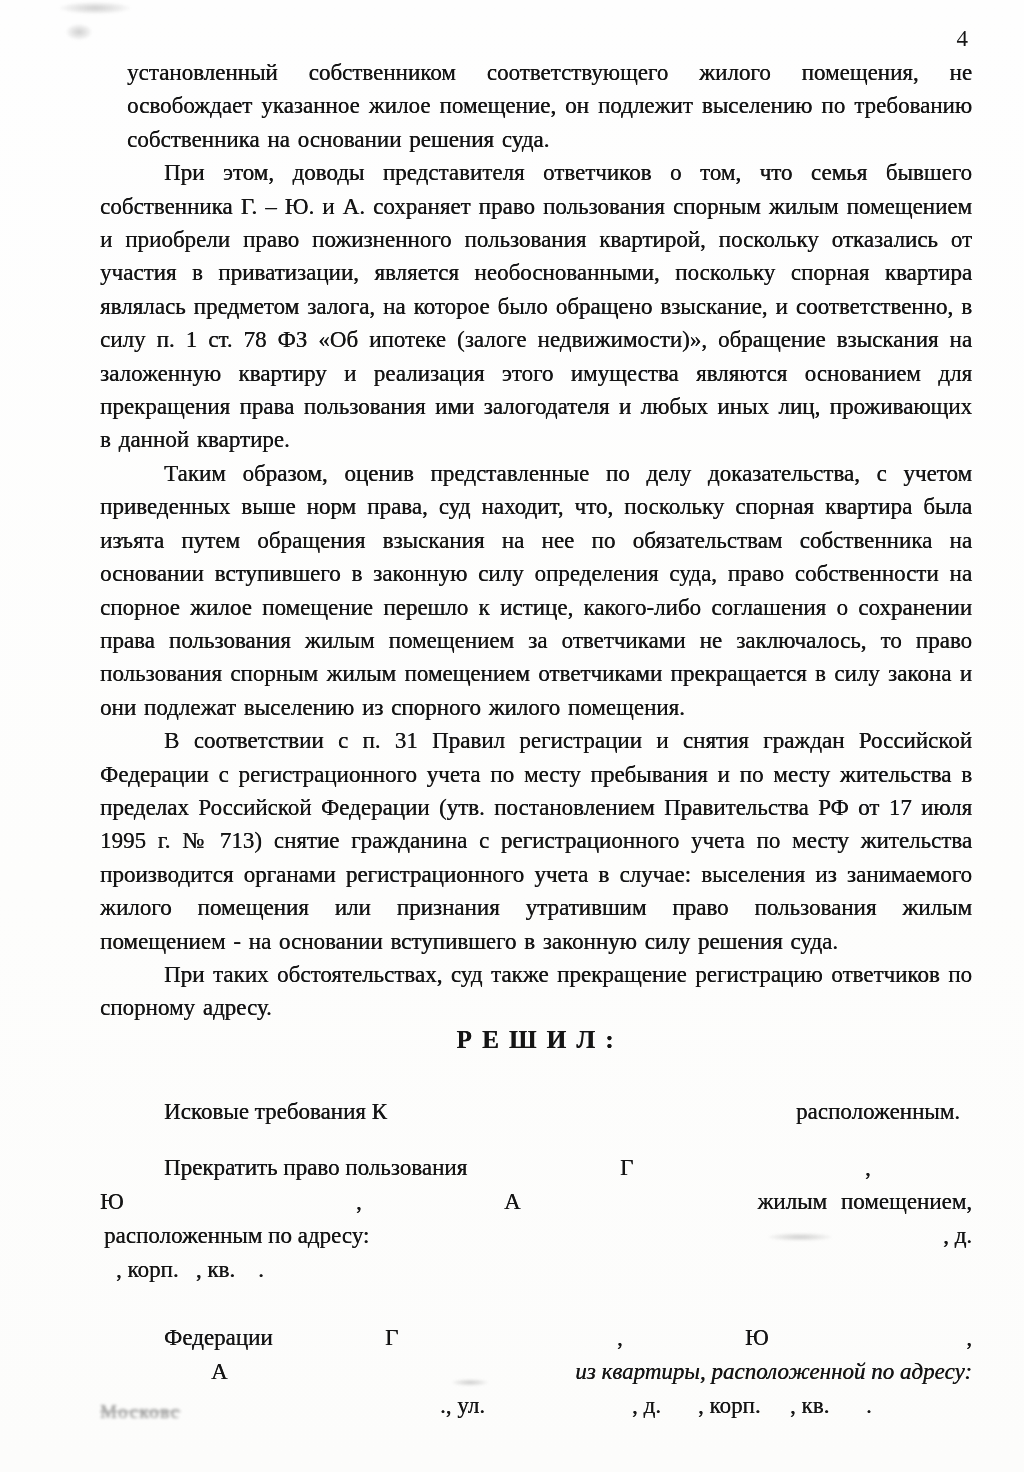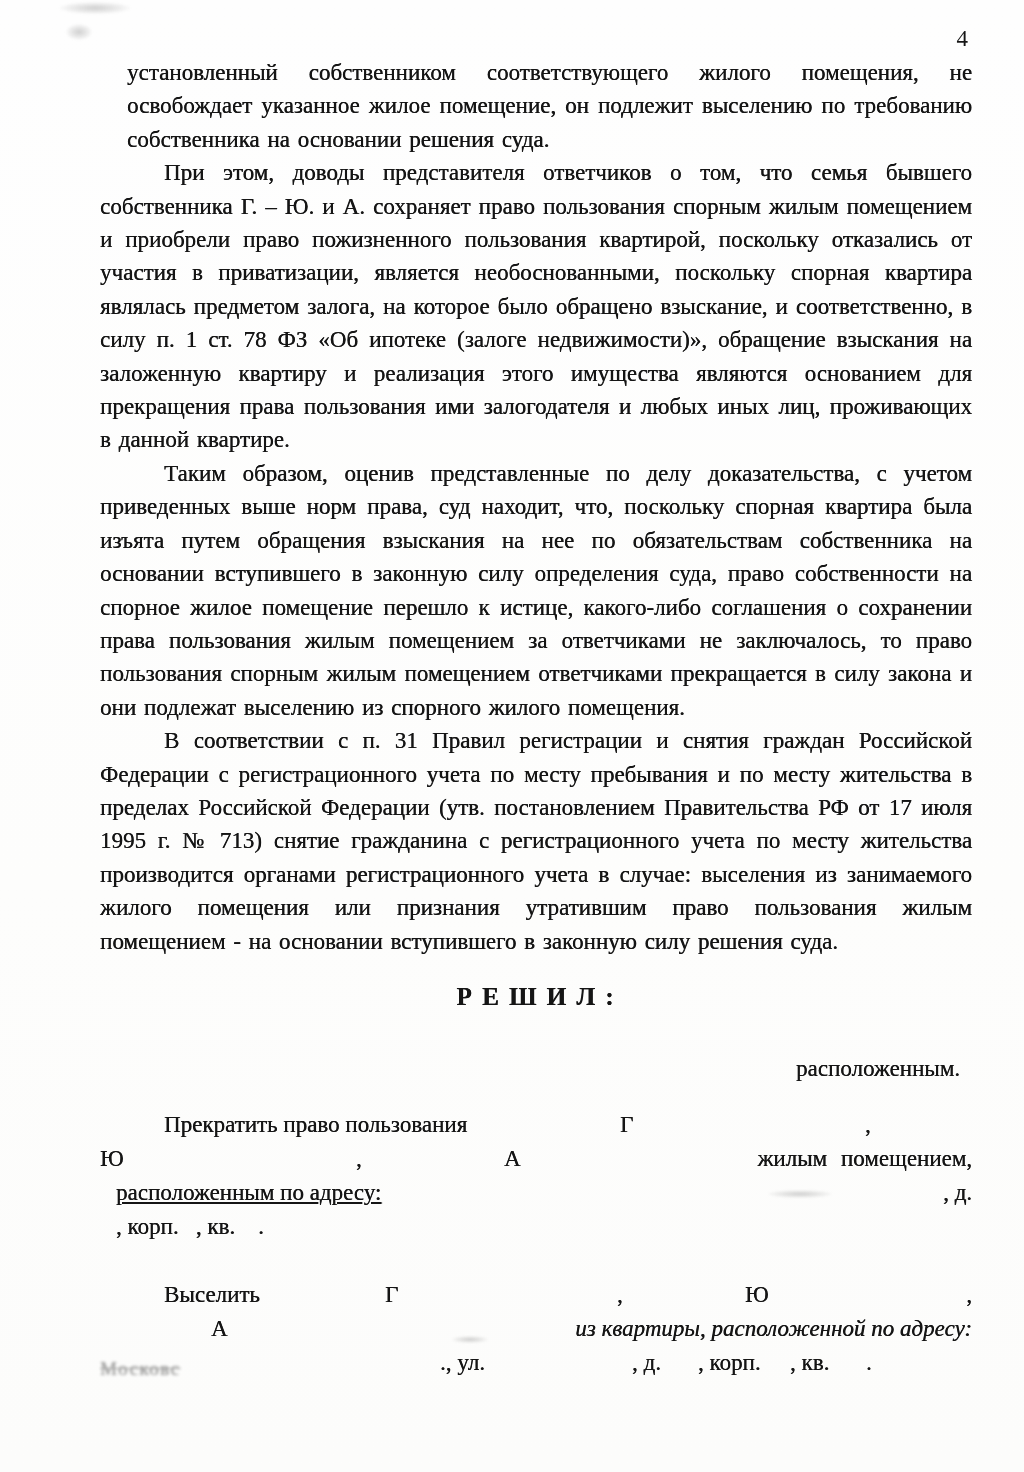--- a/index.html
+++ b/index.html
@@ -28,21 +28,20 @@
     font-size:23px;
     line-height:33.4px;
     text-align:justify;
     text-indent:64px;
     word-spacing:2px;
     text-shadow:0.35px 0 0 currentColor;
   }
   p.no-indent { text-indent:0;margin-left:27px; }
   p.no-justify { text-align:left; }
   .decision-heading {
-    margin-top:24px;
     text-align:center;
     font-weight:bold;
     font-size:25px;
     line-height:30px;
     letter-spacing:2px;
     text-shadow:0.4px 0 0 currentColor;
   }
   .res-line {
     position:relative;
     height:34px;
@@ -81,52 +80,54 @@
   <div class="scan-smudge smudge-top2"></div>
 
   <div class="page-number">4</div>
 
   <div class="content">
 
     <p class="body-par no-indent">установленный собственником соответствующего жилого помещения, не освобождает указанное жилое помещение, он подлежит выселению по требованию собственника на основании решения суда.</p>
     <p class="body-par">При этом, доводы представителя ответчиков о том, что семья бывшего собственника Г. – Ю. и А. сохраняет право пользования спорным жилым помещением и приобрели право пожизненного пользования квартирой, поскольку отказались от участия в приватизации, является необоснованными, поскольку спорная квартира являлась предметом залога, на которое было обращено взыскание, и соответственно, в силу п. 1 ст. 78 ФЗ «Об ипотеке (залоге недвижимости)», обращение взыскания на заложенную квартиру и реализация этого имущества являются основанием для прекращения права пользования ими залогодателя и любых иных лиц, проживающих в данной квартире.</p>
     <p class="body-par">Таким образом, оценив представленные по делу доказательства, с учетом приведенных выше норм права, суд находит, что, поскольку спорная квартира была изъята путем обращения взыскания на нее по обязательствам собственника на основании вступившего в законную силу определения суда, право собственности на спорное жилое помещение перешло к истице, какого-либо соглашения о сохранении права пользования жилым помещением за ответчиками не заключалось, то право пользования спорным жилым помещением ответчиками прекращается в силу закона и они подлежат выселению из спорного жилого помещения.</p>
     <p class="body-par">В соответствии с п. 31 Правил регистрации и снятия граждан Российской Федерации с регистрационного учета по месту пребывания и по месту жительства в пределах Российской Федерации (утв. постановлением Правительства РФ от 17 июля 1995 г. № 713) снятие гражданина с регистрационного учета по месту жительства производится органами регистрационного учета в случае: выселения из занимаемого жилого помещения или признания утратившим право пользования жилым помещением - на основании вступившего в законную силу решения суда.</p>
+    <p class="body-par">При таких обстоятельствах, суд также прекращение регистрацию ответчиков по спорному адресу.</p>
 
     <div class="decision-heading">Р Е Ш И Л :</div>
 
     <div class="res-line claims-line">
+      <span class="seg" style="left:64px;">Исковые требования  К</span>
       <span class="seg" style="right:12px;">расположенным.</span>
     </div>
 
     <div class="terminate-block">
       <div class="res-line">
         <span class="seg" style="left:64px;">Прекратить право пользования</span>
         <span class="seg" style="left:520px;">Г</span>
         <span class="seg" style="left:765px;">,</span>
       </div>
       <div class="res-line">
         <span class="seg" style="left:0;">Ю</span>
         <span class="seg" style="left:256px;">,</span>
         <span class="seg" style="left:404px;">А</span>
         <span class="seg" style="right:0; word-spacing:8px;">жилым  помещением,</span>
       </div>
       <div class="res-line">
-        <span class="seg" style="left:16px;text-decoration:underline;">расположенным по адресу:</span>
+        <span class="seg" style="left:4px;">расположенным по адресу:</span>
         <span class="scan-smudge smudge-addr"></span>
         <span class="seg" style="right:0;">, д.</span>
       </div>
       <div class="res-line">
         <span class="seg" style="left:16px;">, корп.&nbsp;&nbsp;&nbsp;, кв.&nbsp;&nbsp;&nbsp;&nbsp;.</span>
       </div>
     </div>
 
     <div class="evict-block">
       <div class="res-line">
-        <span class="seg" style="left:64px;">Выселить</span>
+        <span class="seg" style="left:64px;">Федерации</span>
         <span class="seg" style="left:285px;">Г</span>
         <span class="seg" style="left:517px;">,</span>
         <span class="seg" style="left:645px;">Ю</span>
         <span class="seg" style="right:0;">,</span>
       </div>
       <div class="res-line">
         <span class="seg" style="left:111px;">А</span>
         <span class="seg" style="right:0;font-style:italic;">из  квартиры,  расположенной  по  адресу:</span>
       </div>
       <div class="res-line">

